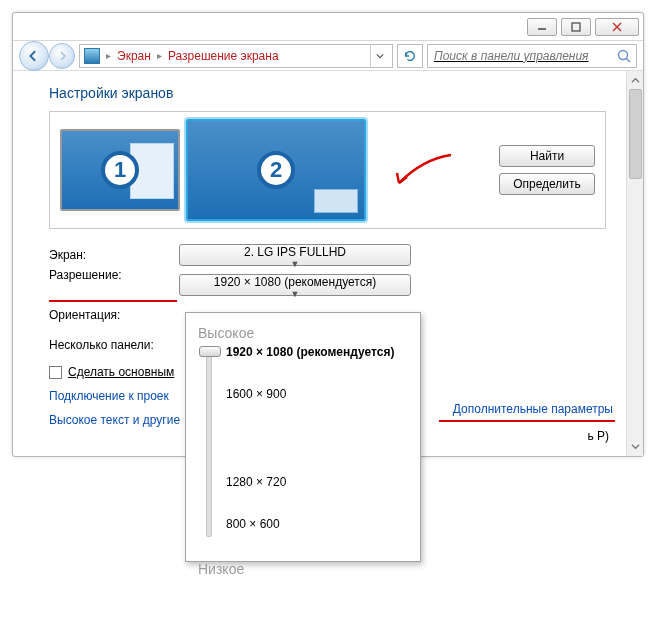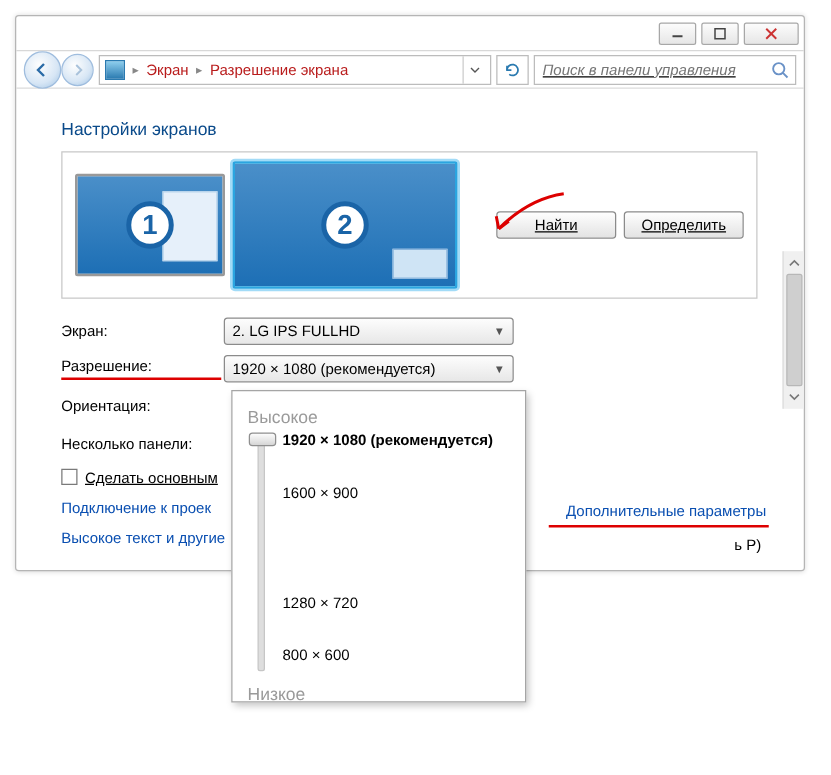--- a/index.html
+++ b/index.html
@@ -101,21 +101,20 @@
   .search-box input {
     flex:1;border:none;outline:none;font-size:12px;font-style:italic;color:#7a7a7a;
     background:transparent;
   }
   .search-icon { width:16px;height:16px; }
 
   .content {
     position: relative;
     height: calc(100% - 58px);
     display:flex;
-    align-items:center;
   }
   .scroll-area {
     flex:1;
     padding: 14px 20px 10px 36px;
     overflow:hidden;
   }
   .vscroll {
     width:17px;
     border-left:1px solid #dcdcdc;
     background:#f0f0f0;
@@ -163,42 +162,43 @@
     font-size:22px;font-weight:bold;color:#1a64a7;
   }
   .mon .taskbar {
     position:absolute;right:6px;bottom:6px;
     width:44px;height:24px;background:#cfe4f5;border:1px solid #8bb6dd;
   }
   .mon1 .window-mini {
     position:absolute;right:4px;top:12px;
     width:44px;height:56px;background:#e6f0fa;border:1px solid #b9d5ec;
   }
-  .panel-btns { display:flex;flex-direction:row;gap:6px;text-decoration:underline; }
+  .panel-btns { display:flex;flex-direction:column;gap:6px; }
   .w7-btn {
     min-width:96px;height:22px;
     border:1px solid #8b8b8b;border-radius:3px;
     background:linear-gradient(#fefefe,#e3e3e3);
     padding:0 10px;font-size:12px;
     display:flex;align-items:center;justify-content:center;
   }
 
   .form-row { display:flex;align-items:center;margin:6px 0;height:24px; }
   .form-row .lab { width:130px; }
   .combo {
     height:22px;border:1px solid #8b8b8b;border-radius:3px;
     background:linear-gradient(#fdfdfd,#e7e7e7);
     display:flex;align-items:center;justify-content:space-between;
     padding:0 6px;
+    flex-direction:column;
   }
   .combo.screen { width:232px; }
   .combo.res { width:232px; }
   .combo .arr { font-size:9px;color:#555; }
 
-  .red-u { border-bottom:2px solid #d00; padding-bottom:2px; display:inline-block; width:128px; }
+  .red-u { border-bottom:2px solid #d00; padding-bottom:18px; display:inline-block; width:128px; }
 
   .checkbox-row { display:flex;align-items:center;gap:6px;margin-top:8px;text-decoration:underline; }
   .checkbox {
     width:13px;height:13px;border:1px solid #7a7a7a;background:#fff;
   }
   .link { color:#0a4fb1; text-decoration:none; }
   .link-row { margin-top:10px; }
 
   .adv-link {
     position:absolute;
@@ -408,14 +408,14 @@
     <div class="track-v">
       <div class="thumb-s"></div>
     </div>
     <div class="labels">
       <div class="lbl sel" style="top:-2px">1920 × 1080 (рекомендуется)</div>
       <div class="lbl" style="top:40px">1600 × 900</div>
       <div class="lbl" style="top:128px">1280 × 720</div>
       <div class="lbl" style="top:170px">800 × 600</div>
     </div>
   </div>
-  <div class="edge-lab" style="margin-top:10px">Низкое</div>
+  <div class="edge-lab" style="margin-top:24px">Низкое</div>
 </div>
 
 </body></html>

